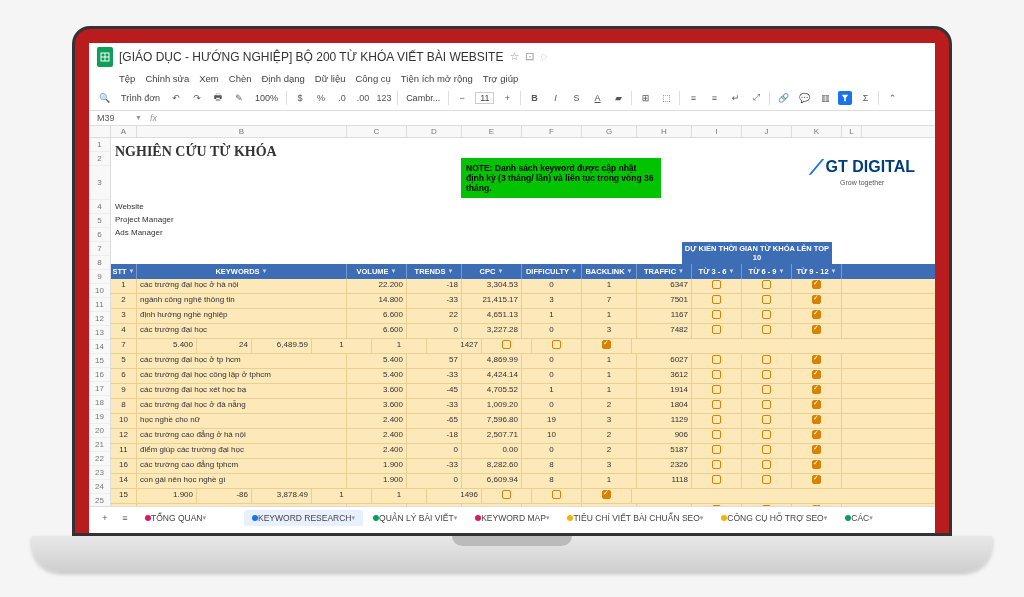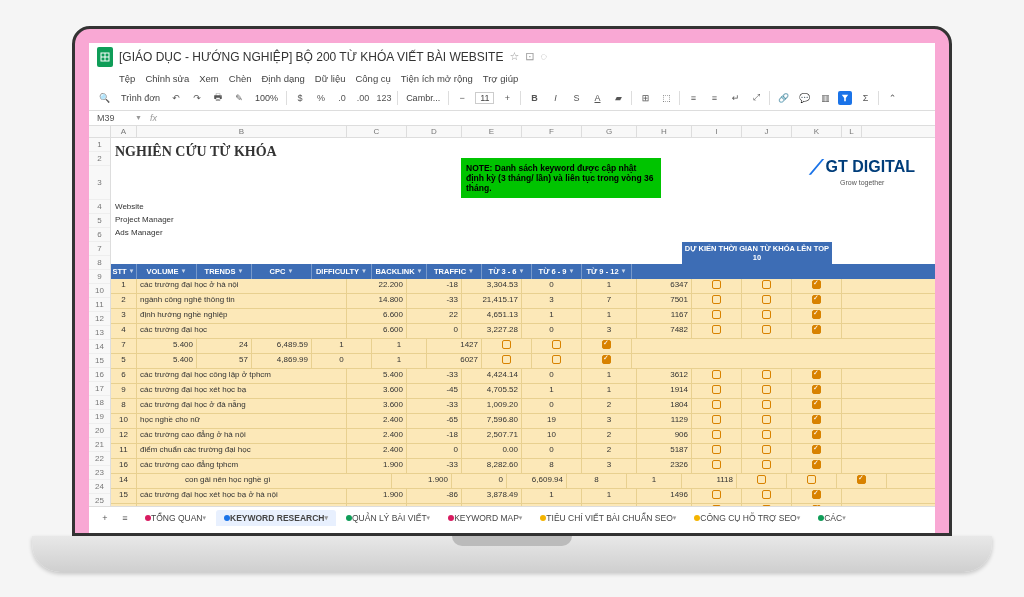--- a/index.html
+++ b/index.html
@@ -1,17 +1,17 @@
 <!DOCTYPE html>
 <html><head>
 <meta charset="utf-8">
 <style>
 * { margin: 0; padding: 0; box-sizing: border-box; }
 body { font-family: Arial, sans-serif; background: #f5f5f5; display: flex; justify-content: center; align-items: center; height: 597px; }
-.laptop { width: 880px; background: #f9a8d4; border: 3px solid #333; border-radius: 18px 18px 0 0; padding: 14px 14px 0 14px; position: relative; }
+.laptop { width: 880px; background: #b91c1c; border: 3px solid #333; border-radius: 18px 18px 0 0; padding: 14px 14px 0 14px; position: relative; }
 .laptop-base { width: 960px; height: 36px; background: linear-gradient(#e8e8e8,#cfcfcf); border-radius: 0 0 28px 28px; margin: 0 auto; position: relative; box-shadow: 0 2px 4px rgba(0,0,0,.2); }
 .laptop-base::before { content:""; position:absolute; top:0; left:50%; transform:translateX(-50%); width:120px; height:10px; background:#bbb; border-radius:0 0 10px 10px; }
 .laptop-wrap { display:flex; flex-direction:column; align-items:center; }
 .screen { background:#fff; height: 490px; overflow:hidden; font-size:9px; color:#333; }
 .titlebar { display:flex; align-items:center; padding:4px 8px; gap:6px; }
 .sheets-icon { width:16px; height:20px; background:#0f9d58; border-radius:2px; display:flex; align-items:center; justify-content:center; }
 .sheets-icon svg { width:10px; height:10px; }
 .doc-title { font-size:12px; color:#333; }
 .title-icons { display:flex; gap:6px; color:#999; font-size:11px; }
 .menubar { display:flex; gap:10px; padding:2px 30px; font-size:9.5px; color:#444; }
@@ -44,21 +44,21 @@
 .th .drop { font-size:6px; opacity:.7; }
 .trow { display:flex; background:#fce8b8; font-size:8px; border-bottom:1px solid #e8d090; }
 .td { padding:1.5px 3px; border-right:1px solid #e8d090; overflow:hidden; white-space:nowrap; }
 .td.c { text-align:center; }
 .td.r { text-align:right; }
 .chk { width:9px; height:9px; border:1.5px solid #d88200; border-radius:2px; display:inline-block; }
 .chk.on { background:#d88200; position:relative; }
 .chk.on::after { content:"✓"; color:#fff; font-size:7px; position:absolute; top:-2px; left:0; }
 .sheet-tabs { display:flex; align-items:center; border-top:1px solid #ddd; padding:3px 8px; gap:4px; font-size:8.5px; }
 .stab { padding:3px 8px; display:flex; align-items:center; gap:0; color:#444; cursor:pointer; border-radius:3px 3px 0 0; }
-.stab.active { background:#e8f0fe; font-weight:700; }
+.stab.active { background:#e8f0fe; font-weight:400;margin-left:28px; }
 .stab-icon { width:6px; height:6px; border-radius:50%; }
 .filter-icon { width:14px; height:14px; background:#1a73e8; border-radius:2px; display:inline-flex; align-items:center; justify-content:center; }
 .filter-icon svg { width:8px; height:8px; fill:#fff; }
 </style>
 </head>
 <body>
 
 <div class="laptop-wrap">
 <div class="laptop">
 <div class="screen">
@@ -217,20 +217,24 @@
       <div class="data-table">
         <div style="display:flex;">
           <div style="width:571px;"></div>
           <div class="thdr-group" style="width:150px;">DỰ KIẾN THỜI GIAN TỪ KHÓA LÊN TOP 10</div>
         </div>
         <div class="thdr-row" id="thdr">
                   <div class="th" style="width: 26px;">
                     <span>STT</span>
                     <span class="drop">▼</span>
                   </div>
+                  <div class="th" style="width: 210px;">
+                    <span>KEYWORDS</span>
+                    <span class="drop">▼</span>
+                  </div>
                   <div class="th" style="width: 60px;">
                     <span>VOLUME</span>
                     <span class="drop">▼</span>
                   </div>
                   <div class="th" style="width: 55px;">
                     <span>TRENDS</span>
                     <span class="drop">▼</span>
                   </div>
                   <div class="th" style="width: 60px;">
                     <span>CPC</span>
@@ -321,20 +325,21 @@
                     <div class="td r" style="width: 60px;">6,489.59</div>
                     <div class="td c" style="width: 60px;">1</div>
                     <div class="td c" style="width: 55px;">1</div>
                     <div class="td r" style="width: 55px;">1427</div>
                     <div class="td c" style="width: 50px;"><span class="chk"></span></div>
                     <div class="td c" style="width: 50px;"><span class="chk"></span></div>
                     <div class="td c" style="width: 50px;"><span class="chk on"></span></div>
                   </div>
                   <div class="trow">
                     <div class="td c" style="width: 26px;">5</div>
+                    <div class="td " style="width: 210px;">các trường đại học ở tp hcm</div>
                     <div class="td r" style="width: 60px;">5.400</div>
                     <div class="td r" style="width: 55px;">57</div>
                     <div class="td r" style="width: 60px;">4,869.99</div>
                     <div class="td c" style="width: 60px;">0</div>
                     <div class="td c" style="width: 55px;">1</div>
                     <div class="td r" style="width: 55px;">6027</div>
                     <div class="td c" style="width: 50px;"><span class="chk"></span></div>
                     <div class="td c" style="width: 50px;"><span class="chk"></span></div>
                     <div class="td c" style="width: 50px;"><span class="chk on"></span></div>
                   </div>
@@ -398,21 +403,21 @@
                     <div class="td r" style="width: 60px;">2,507.71</div>
                     <div class="td c" style="width: 60px;">10</div>
                     <div class="td c" style="width: 55px;">2</div>
                     <div class="td r" style="width: 55px;">906</div>
                     <div class="td c" style="width: 50px;"><span class="chk"></span></div>
                     <div class="td c" style="width: 50px;"><span class="chk"></span></div>
                     <div class="td c" style="width: 50px;"><span class="chk on"></span></div>
                   </div>
                   <div class="trow">
                     <div class="td c" style="width: 26px;">11</div>
-                    <div class="td " style="width: 210px;">điểm chuẩn các trường đại học</div>
+                    <div class="td " style="width: 210px;">điểm giúp các trường đại học</div>
                     <div class="td r" style="width: 60px;">2.400</div>
                     <div class="td r" style="width: 55px;">0</div>
                     <div class="td r" style="width: 60px;">0.00</div>
                     <div class="td c" style="width: 60px;">0</div>
                     <div class="td c" style="width: 55px;">2</div>
                     <div class="td r" style="width: 55px;">5187</div>
                     <div class="td c" style="width: 50px;"><span class="chk"></span></div>
                     <div class="td c" style="width: 50px;"><span class="chk"></span></div>
                     <div class="td c" style="width: 50px;"><span class="chk on"></span></div>
                   </div>
@@ -424,34 +429,33 @@
                     <div class="td r" style="width: 60px;">8,282.60</div>
                     <div class="td c" style="width: 60px;">8</div>
                     <div class="td c" style="width: 55px;">3</div>
                     <div class="td r" style="width: 55px;">2326</div>
                     <div class="td c" style="width: 50px;"><span class="chk"></span></div>
                     <div class="td c" style="width: 50px;"><span class="chk"></span></div>
                     <div class="td c" style="width: 50px;"><span class="chk on"></span></div>
                   </div>
                   <div class="trow">
                     <div class="td c" style="width: 26px;">14</div>
-                    <div class="td " style="width: 210px; margin-left: 45px;">con gái nên học nghề gì</div>
+                    <div class="td " style="width: 210px;">con gái nên học nghề gì</div>
                     <div class="td r" style="width: 60px;">1.900</div>
                     <div class="td r" style="width: 55px;">0</div>
                     <div class="td r" style="width: 60px;">6,609.94</div>
                     <div class="td c" style="width: 60px;">8</div>
                     <div class="td c" style="width: 55px;">1</div>
                     <div class="td r" style="width: 55px;">1118</div>
                     <div class="td c" style="width: 50px;"><span class="chk"></span></div>
                     <div class="td c" style="width: 50px;"><span class="chk"></span></div>
                     <div class="td c" style="width: 50px;"><span class="chk on"></span></div>
                   </div>
                   <div class="trow">
                     <div class="td c" style="width: 26px;">15</div>
-                    <div class="td " style="width: 210px;">các trường đại học xét học bạ ở hà nội</div>
                     <div class="td r" style="width: 60px;">1.900</div>
                     <div class="td r" style="width: 55px;">-86</div>
                     <div class="td r" style="width: 60px;">3,878.49</div>
                     <div class="td c" style="width: 60px;">1</div>
                     <div class="td c" style="width: 55px;">1</div>
                     <div class="td r" style="width: 55px;">1496</div>
                     <div class="td c" style="width: 50px;"><span class="chk"></span></div>
                     <div class="td c" style="width: 50px;"><span class="chk"></span></div>
                     <div class="td c" style="width: 50px;"><span class="chk on"></span></div>
                   </div>

